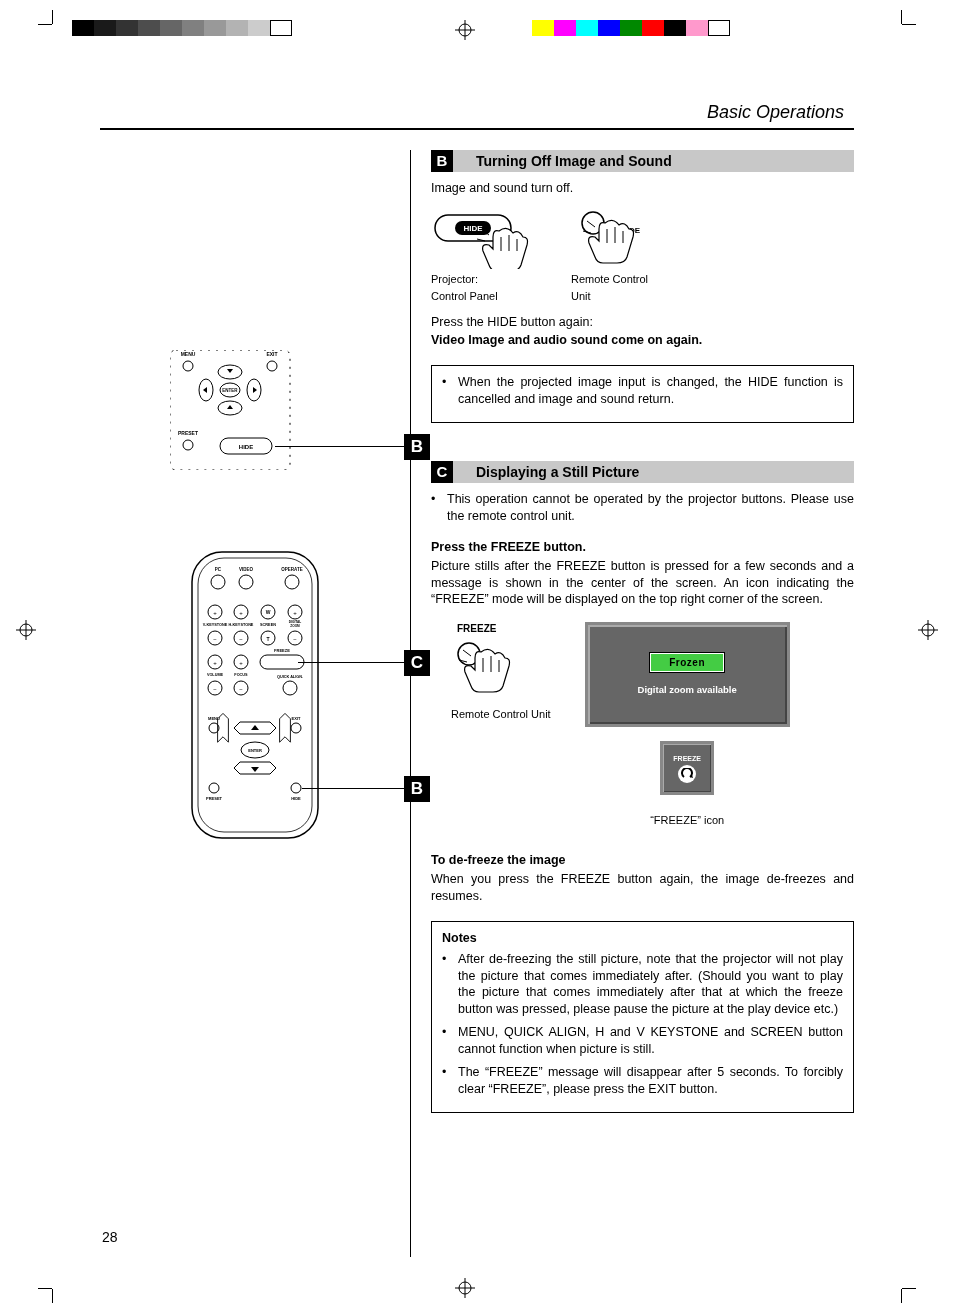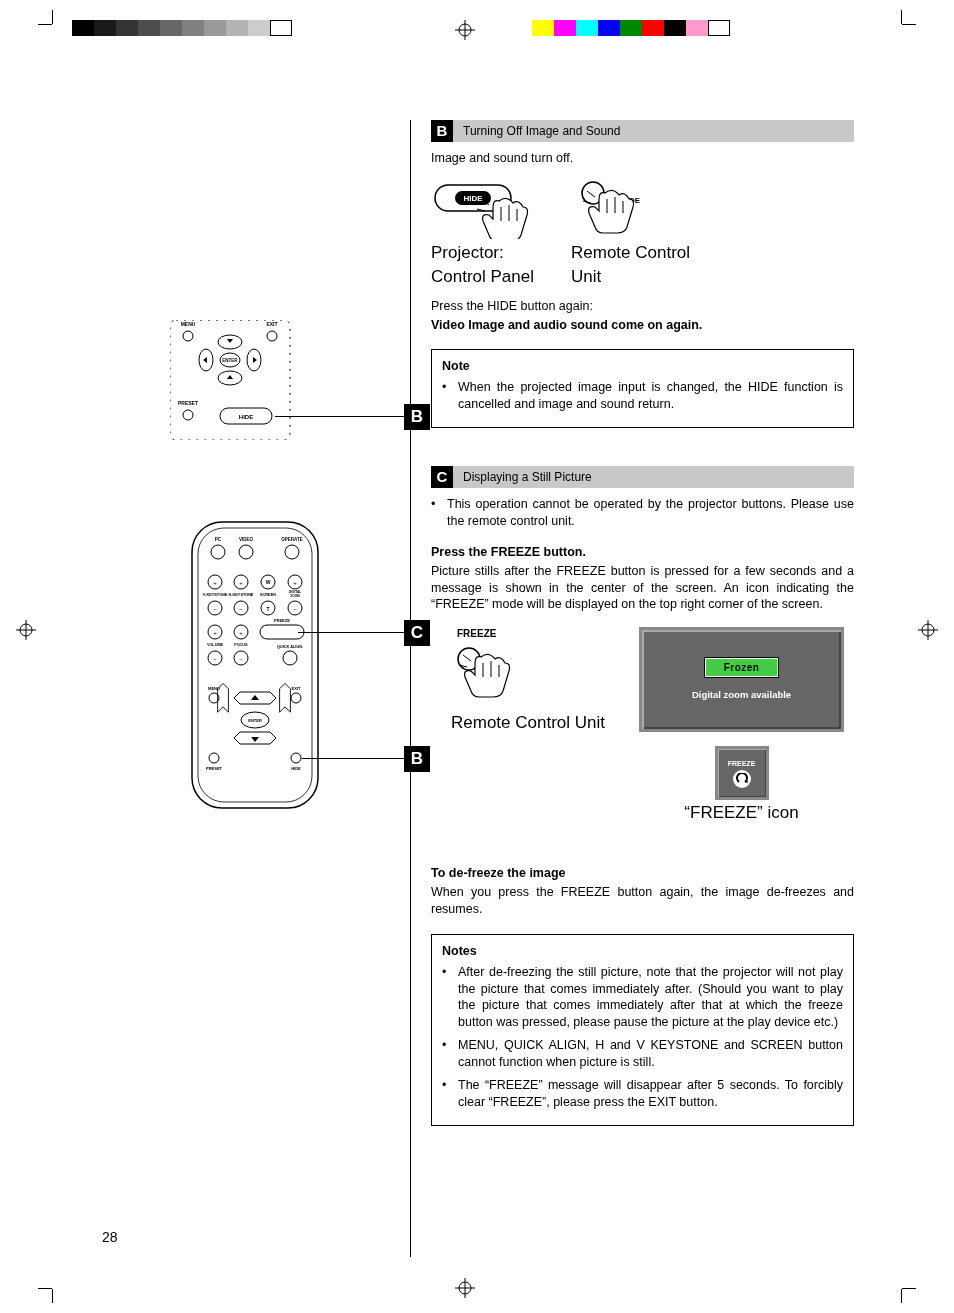--- a/index.html
+++ b/index.html
@@ -70,39 +70,39 @@
     background: #c8c8c8;
     height: 22px;
     margin-bottom: 8px;
   }
   .section-head .tag {
     width: 22px; background: #000; color: #fff;
     font-weight: bold; font-size: 15px;
     display: flex; align-items: center; justify-content: center;
   }
   .section-head .title {
-    font-weight: normal; font-size: 12px;
-    display: flex; align-items: center; padding-left: 10px;
+    font-weight: bold; font-size: 14px;
+    display: flex; align-items: center; padding-left: 23px;
   }
   .para { margin-bottom: 10px; text-align: justify; }
   .sub-head { font-weight: bold; margin-top: 14px; margin-bottom: 2px; }
   .bullet { display: flex; margin-bottom: 6px; }
   .bullet .dot { width: 16px; flex-shrink: 0; }
   .bullet .txt { flex: 1; text-align: justify; }
 
   .note-box {
     border: 1px solid #000;
     padding: 8px 10px;
     margin-top: 16px;
   }
   .note-box .note-title { font-weight: bold; margin-bottom: 4px; }
 
   .diagram-row { display: flex; gap: 30px; margin: 12px 0 10px 0; align-items: flex-start; }
   .diagram-cell { display: flex; flex-direction: column; align-items: flex-start; gap: 4px; }
-  .diagram-caption { font-size: 17px; line-height: 1.2; }
+  .diagram-caption { font-size: 11px; line-height: 1.2; }
 
   .btn-label { font-weight: bold; font-size: 10px; }
 
   
   .panel-diagram {
     position: absolute; top: 200px; left: 70px;
     width: 150px; height: 120px;
   }
   .remote-diagram {
     position: absolute; top: 400px; left: 90px;
@@ -140,21 +140,21 @@
     background: #666;
     display: flex; flex-direction: column; align-items: center; justify-content: center;
     box-shadow: inset 1px 1px 0 #aaa, inset -1px -1px 0 #444;
   }
   .freeze-icon-box .lbl { color: #fff; font-size: 7px; font-weight: bold; margin-bottom: 2px; }
   .freeze-icon-box .dot-c {
     width: 18px; height: 18px; border-radius: 50%; background: #fff;
     display: flex; align-items: center; justify-content: center;
   }
   .freeze-icon-box .dot-c svg { width: 12px; height: 12px; }
-  .icon-caption { font-size: 17px; text-align: left; margin-top: 2px; }
+  .icon-caption { font-size: 11px; text-align: left; margin-top: 18px; }
 
   .freeze-block { display: flex; gap: 34px; align-items: flex-start; margin-top: 14px; }
   .freeze-sub { display:flex; flex-direction:column; align-items:center; }
 
   svg { display:block; }
 </style>
 </head>
 <body>
 
 <div class="crop-marks">
@@ -223,20 +223,21 @@
 </div>
 <div class="reg-mark" style="top:620px;right:16px">
   <svg viewBox="0 0 20 20">
       <circle cx="10" cy="10" r="6" fill="none" stroke="#000"></circle>
       <line x1="10" y1="0" x2="10" y2="20" stroke="#000"></line>
       <line x1="0" y1="10" x2="20" y2="10" stroke="#000"></line>
     </svg>
 </div>
 
 <div class="page">
+  <div class="header-title">Basic Operations</div>
 
   <div class="page-body">
 
     <div class="col-left">
 
       <div class="panel-diagram">
         <svg viewBox="0 0 150 120" width="150" height="120">
           <rect x="0" y="0" width="120" height="120" rx="6" fill="none" stroke="#000" stroke-width="1" stroke-dasharray="2,6" stroke-dashoffset="0"></rect>
 
           <circle cx="18" cy="16" r="5" fill="none" stroke="#000"></circle>
@@ -385,21 +386,20 @@
           </svg>
           <div class="diagram-caption">Remote Control</div>
           <div class="diagram-caption">Unit</div>
         </div>
       </div>
 
       <div class="para" style="margin-bottom:2px;margin-top:6px">Press the HIDE button again:</div>
       <div class="para" style="font-weight:bold">Video Image and audio sound come on again.</div>
 
       <div class="note-box">
-        <div class="note-title">Note</div>
         <div class="bullet">
             <div class="dot">•</div>
             <div class="txt">When the projected image input is changed, the HIDE function is cancelled and image and sound return.</div>
           </div>
       </div>
 
       <div style="height:38px"></div>
       <div class="section-head">
         <div class="tag">C</div>
         <div class="title">Displaying a Still Picture</div>
@@ -441,21 +441,21 @@
                     <path d="M3 9 A5 5 0 1 1 9 9" fill="none" stroke="#000" stroke-width="2"></path>
                     <path d="M9 9 l2 -2 l1 3 z" fill="#000"></path>
                   </svg>
                 </div>
             </div>
             <div class="icon-caption">“FREEZE” icon</div>
           </div>
         </div>
       </div>
 
-      <div class="sub-head" style="margin-top:40px">To de-freeze the image</div>
+      <div class="sub-head" style="margin-top:24px">To de-freeze the image</div>
       <div class="para">When you press the FREEZE button again, the image de-freezes and resumes.</div>
 
       <div class="note-box">
         <div class="note-title">Notes</div>
         <div class="bullet">
             <div class="dot">•</div>
             <div class="txt">After de-freezing the still picture, note that the projector will not play the picture that comes immediately after. (Should you want to play the picture that comes immediately after that at which the freeze button was pressed, please pause the picture at the play device etc.)</div>
           </div>
         <div class="bullet">
             <div class="dot">•</div>

